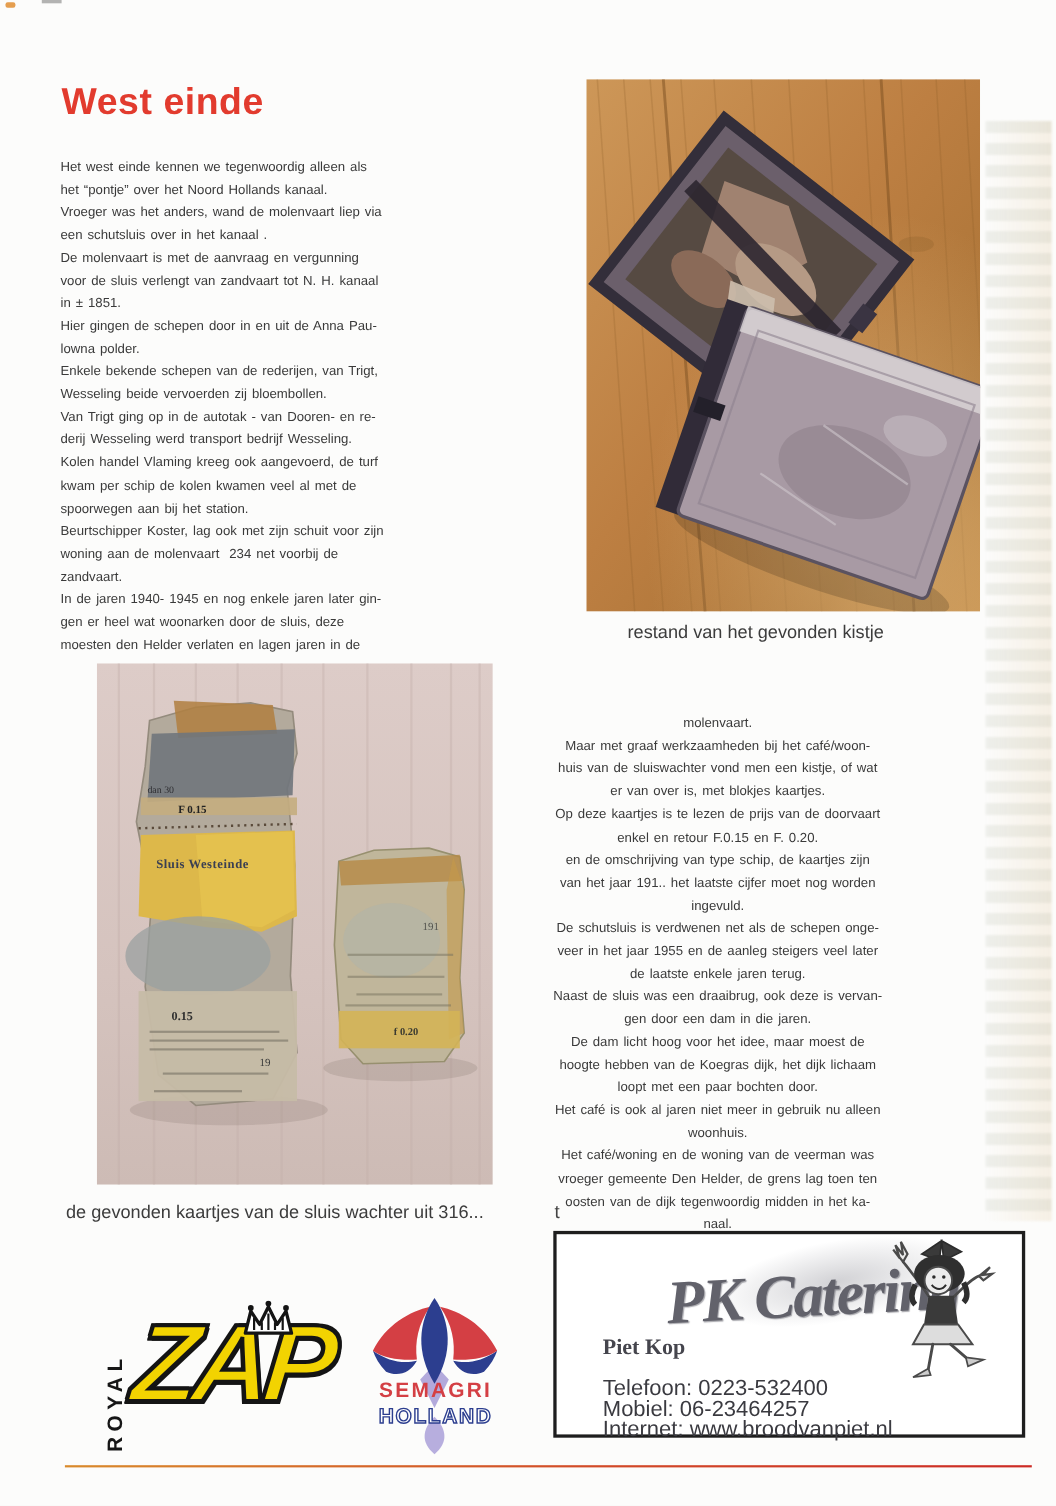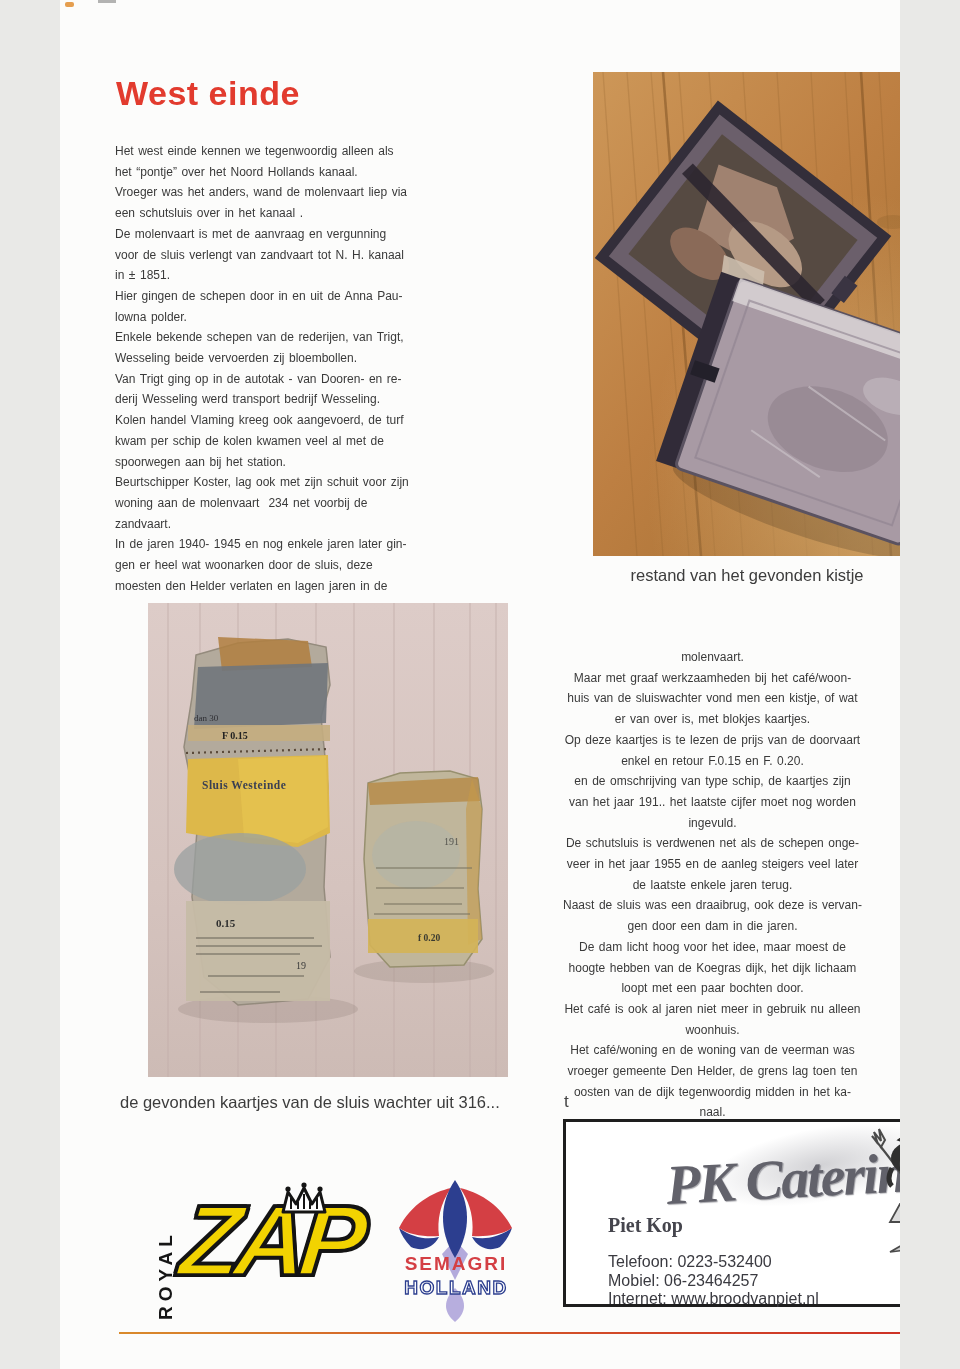--- a/index.html
+++ b/index.html
@@ -1,17 +1,17 @@
 <!DOCTYPE html>
 <html><head>
 <meta charset="utf-8">
 <style>
   html,body{margin:0;padding:0;background:#e9e9e7;}
   #page{
-    position:relative;width:840px;height:1369px;margin:0 auto;
+    position:relative;width:960px;height:1369px;margin:0 auto;
     background:#fcfcfb;overflow:hidden;
     font-family:"Liberation Sans",sans-serif;color:#3b3b3b;
   }
   .abs{position:absolute;}
   
   .title{
     left:56px;top:74px;font-size:34px;font-weight:bold;color:#e23b2e;
     letter-spacing:.5px;
   }
   
@@ -70,21 +70,21 @@
     transform:rotate(-10deg);
   }
   .pk-logo{
     position:absolute;left:100px;top:26px;
     font-family:"Liberation Serif",serif;font-style:italic;font-weight:bold;
     font-size:56px;line-height:1.1;color:#62626b;letter-spacing:-2px;
     transform:rotate(-3deg);text-shadow:1px 1px 1px rgba(60,60,70,.45);
   }
   .pk-girl{position:absolute;left:298px;top:0;}
   .pk-name{position:absolute;left:42px;top:92px;font-size:20px;font-weight:bold;color:#45454d;font-family:Liberation Serif, serif;}
-  .pk-lines{position:absolute;left:42px;top:131px;font-size:16px;line-height:18.5px;color:#3a3a40;white-space:pre;}
+  .pk-lines{position:absolute;left:42px;top:131px;font-size:20px;line-height:18.5px;color:#3a3a40;white-space:pre;}
   
   .rule{left:59px;top:1332px;width:879px;height:2.4px;
     background:linear-gradient(90deg,#d98a2b,#d24a28 55%,#cc2b25);}
   .pagenum{left:11px;top:1334px;font-size:22px;color:#2a2a2a;margin-top:48px;}
 </style>
 </head>
 <body>
 
 <div id="page">
 

